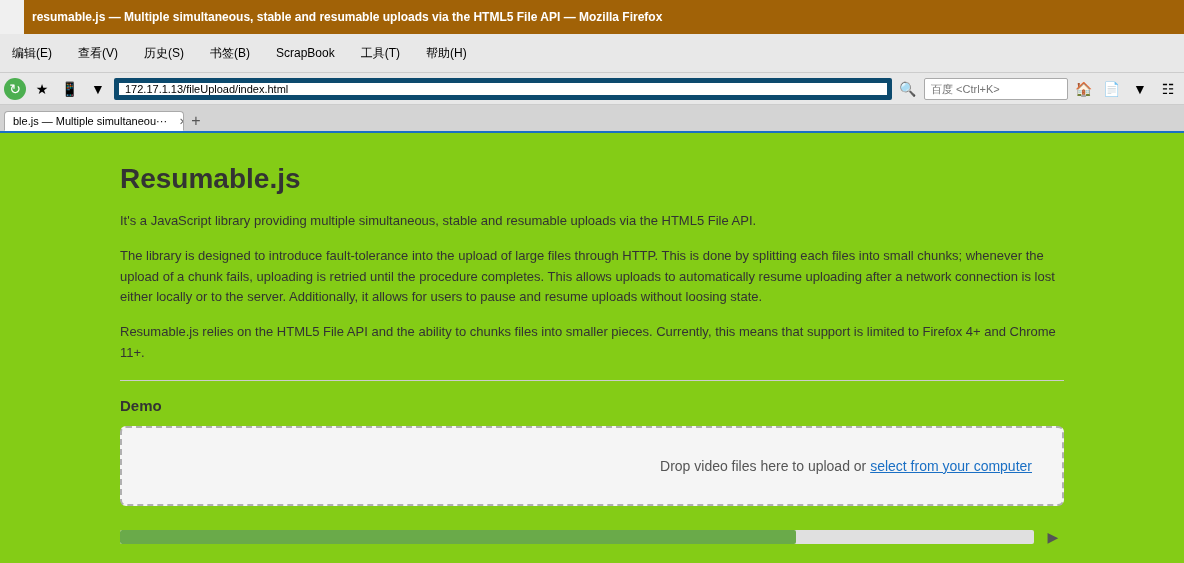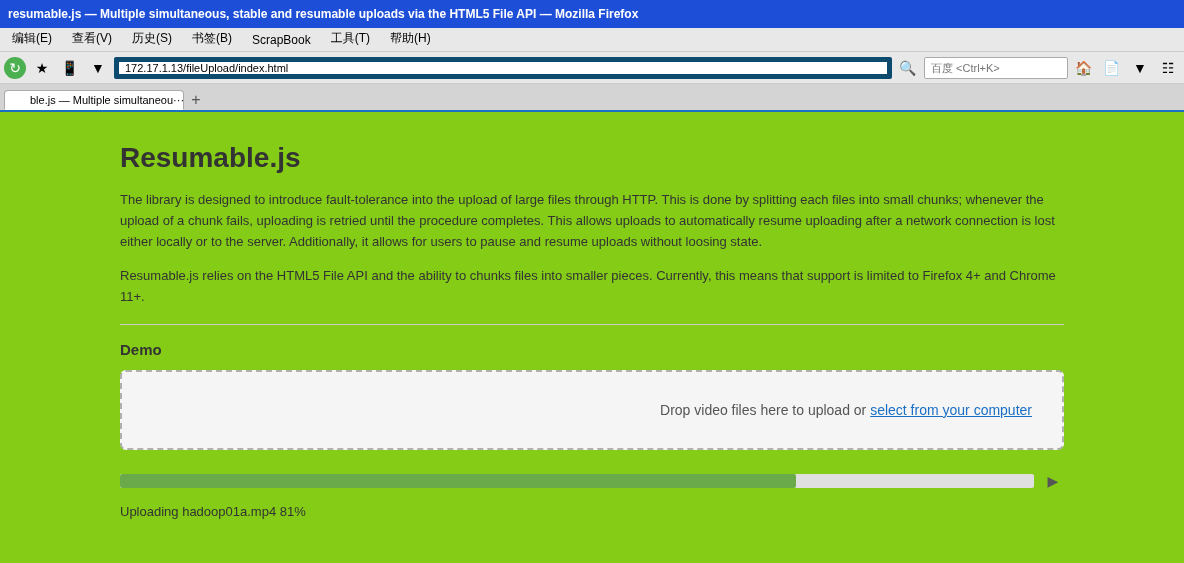--- a/index.html
+++ b/index.html
@@ -1,38 +1,39 @@
 <!DOCTYPE html>
 <html><head>
   <meta charset="utf-8">
   <style>
     * { margin: 0; padding: 0; box-sizing: border-box; }
     body { font-family: Arial, sans-serif; font-size: 13px; background: #f0f0f0; overflow: hidden; }
 
     
     .title-bar {
-      background: #1d4ed8;
+      background: #a16207;
       color: white;
       padding: 3px 8px;
       font-size: 12px;
       font-weight: bold;
       display: flex;
       align-items: center;
-      height: 28px;
+      height: 34px;
+      margin-left: 24px;
     }
 
     
     .menu-bar {
       background: #e8e8e8;
       display: flex;
-      align-items: flex-end;
+      align-items: center;
       padding: 2px 4px;
-      height: 24px;
+      height: 39px;
       border-bottom: 1px solid #ccc;
-      gap: 4px;
+      gap: 10px;
     }
     .menu-item {
       padding: 2px 8px;
       font-size: 12px;
       cursor: pointer;
       color: #000;
     }
 
     
     .nav-bar {
@@ -92,21 +93,21 @@
       padding: 2px 4px 0 4px;
       height: 28px;
       border-bottom: 2px solid #1a6fc4;
       gap: 2px;
     }
     .tab {
       background: #e8e8e8;
       border: 1px solid #aaa;
       border-bottom: none;
       border-radius: 4px 4px 0 0;
-      padding: 3px 25px;
+      padding: 3px 8px;
       font-size: 11px;
       cursor: pointer;
       max-width: 180px;
       overflow: hidden;
       text-overflow: ellipsis;
       white-space: nowrap;
       display: flex;
       align-items: center;
       gap: 12px;
     }
@@ -263,20 +264,21 @@
   <div class="tab active">
     <span>ble.js — Multiple simultaneou···</span>
     <span class="tab-close">✕</span>
   </div>
   <div class="new-tab-btn">+</div>
 </div>
 
 <div class="page-content">
   <h1 class="page-title">Resumable.js</h1>
 
+  <p class="intro-text">It's a JavaScript library providing multiple simultaneous, stable and resumable uploads via the HTML5 File API.</p>
 
   <p class="intro-text">The library is designed to introduce fault-tolerance into the upload of large files through HTTP. This is done by splitting each files into small chunks; whenever the upload of a chunk fails, uploading is retried until the procedure completes. This allows uploads to automatically resume uploading after a network connection is lost either locally or to the server. Additionally, it allows for users to pause and resume uploads without loosing state.</p>
 
   <p class="intro-text">Resumable.js relies on the HTML5 File API and the ability to chunks files into smaller pieces. Currently, this means that support is limited to Firefox 4+ and Chrome 11+.</p>
 
   <hr class="divider">
 
   <h2 class="demo-title">Demo</h2>
 
   <div class="drop-zone">

